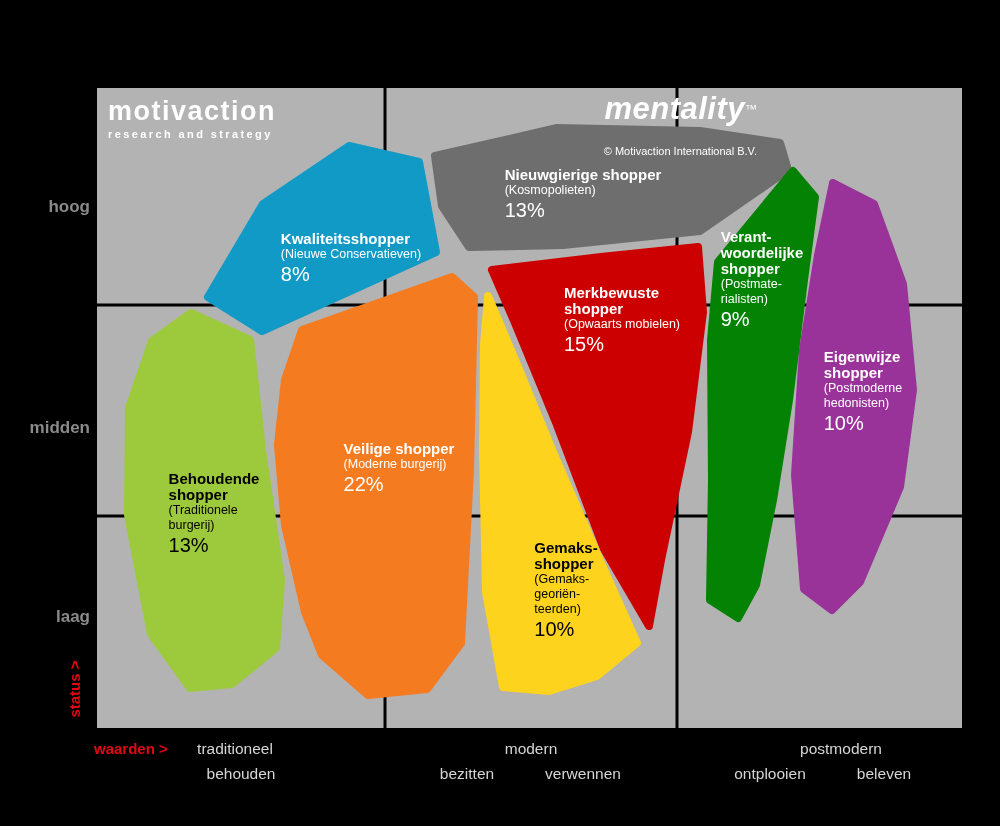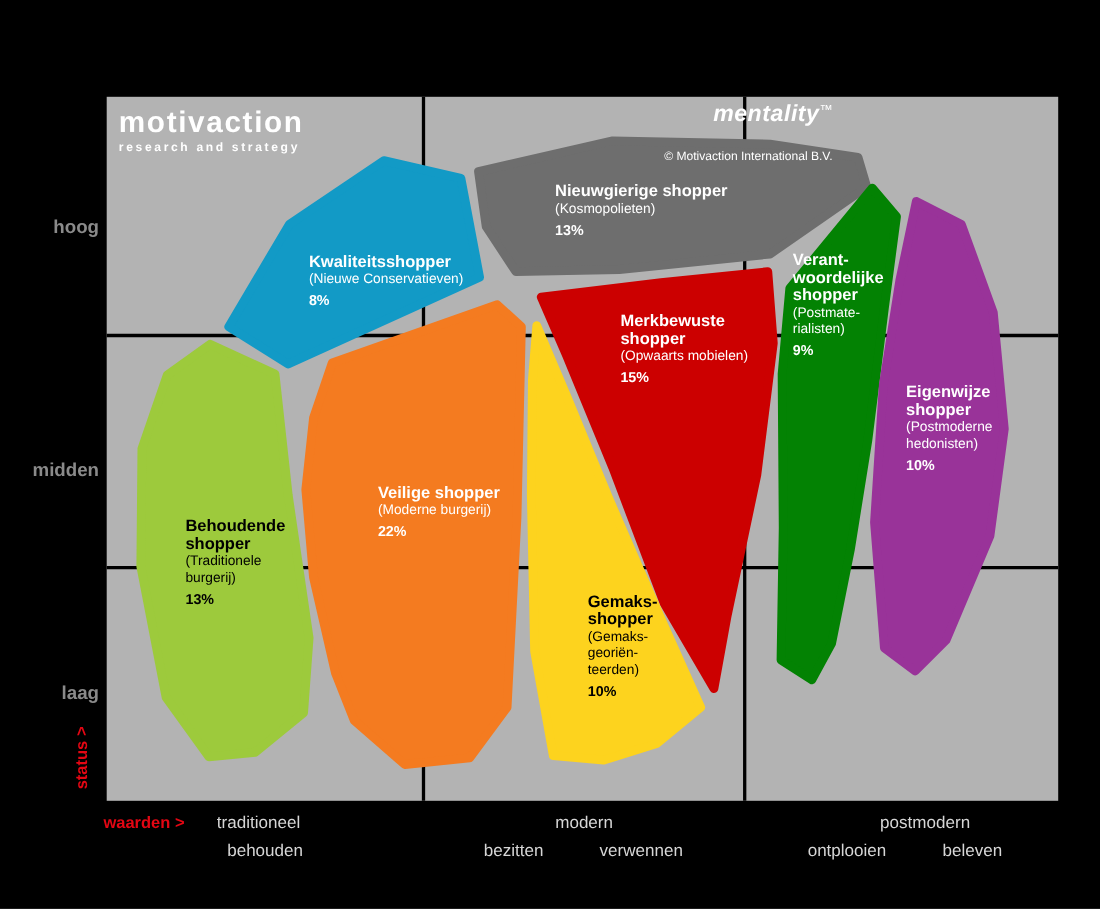--- a/index.html
+++ b/index.html
@@ -7,28 +7,28 @@
   body { width:1000px; height:826px; position:relative; overflow:hidden;
          font-family:"Liberation Sans", sans-serif; }
   #stage { position:absolute; left:0; top:0; width:820px; height:826px; }
   #chart-svg { position:absolute; left:0; top:0; }
 
   
   .logo { position:absolute; left:108px; top:98px; color:#fff; }
   .logo-title { font-size:27px; font-weight:bold; letter-spacing:1.5px; line-height:1; }
   .logo-sub   { font-size:11px; font-weight:bold; letter-spacing:2.4px; margin-top:3px; }
   .brand { position:absolute; right:63px; top:93px; color:#fff; text-align:right; }
-  .brand-name { font-size:21px; font-style:italic; font-weight:bold; line-height:1; letter-spacing:0.5px; }
+  .brand-name { font-size:31px; font-style:italic; font-weight:bold; line-height:1; letter-spacing:0.5px; }
   .brand-tm { font-size:12px; font-style:italic; vertical-align:super; }
   .brand-copy { font-size:11px; margin-top:21px; }
 
   
   .ytick { position:absolute; left:0; width:90px; text-align:right;
            color:#8a8a8a; font-weight:bold; font-size:17px; }
-  .ytick1 { top:197px; } .ytick2 { top:418px; } .ytick3 { top:620px; }
+  .ytick1 { top:197px; } .ytick2 { top:418px; } .ytick3 { top:607px; }
 
   
   .status-label { position:absolute; left:24px; top:679px; width:104px; height:20px;
                   text-align:center; color:#e30613; font-weight:bold; font-size:15px;
                   transform:rotate(-90deg); }
 
   
   .waarden-label { position:absolute; left:94px; top:740px;
                    color:#e30613; font-weight:bold; font-size:15px; }
   .xgroup, .xsub { position:absolute; transform:translateX(-50%);
@@ -36,21 +36,21 @@
   .xg1 { left:235px; top:740px; } .xg2 { left:531px; top:740px; } .xg3 { left:841px; top:740px; }
   .xs1 { left:241px; top:765px; } .xs2 { left:467px; top:765px; } .xs3 { left:583px; top:765px; }
   .xs4 { left:770px; top:765px; } .xs5 { left:884px; top:765px; }
 
   
   #labels-layer { position:absolute; left:0; top:0; width:1000px; height:826px; pointer-events:none; }
   .seg-label { position:absolute; transform:translate(-50%,-50%); 
                white-space:nowrap; }
   .seg-name  { font-weight:bold; font-size:15px; line-height:16px; }
   .seg-group { font-size:12.5px; line-height:15px; }
-  .seg-value { font-weight:bold; font-size:13px; line-height:16px; margin-top:4px; }
+  .seg-value { font-weight:normal; font-size:20px; line-height:16px; margin-top:4px; }
 </style>
 </head>
 <body>
 
 <div id="stage">
 
   <svg id="chart-svg" width="1000" height="826" viewBox="0 0 1000 826">
     <rect x="97" y="88" width="865" height="640" fill="#b3b3b3"></rect>
     <line x1="385" y1="88" x2="385" y2="728" stroke="#000" stroke-width="3"></line>
     <line x1="677" y1="88" x2="677" y2="728" stroke="#000" stroke-width="3"></line>

